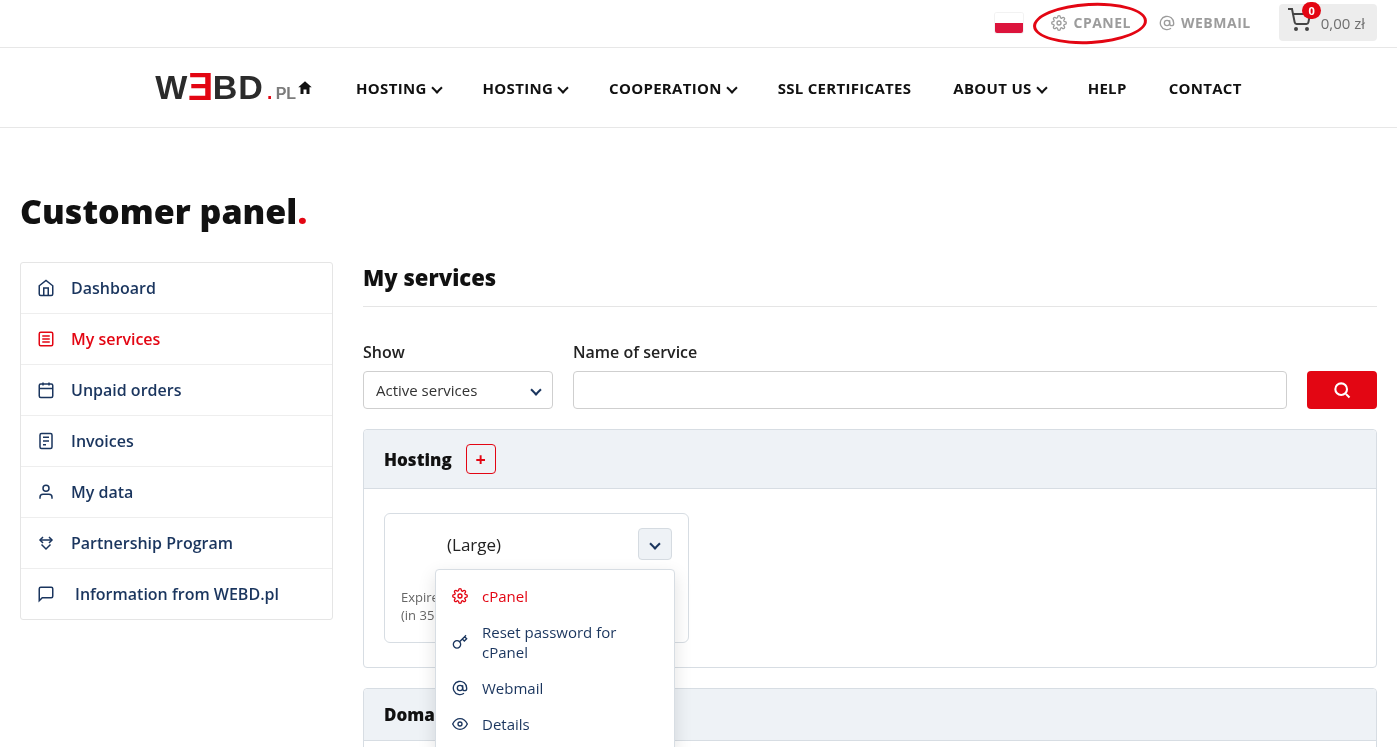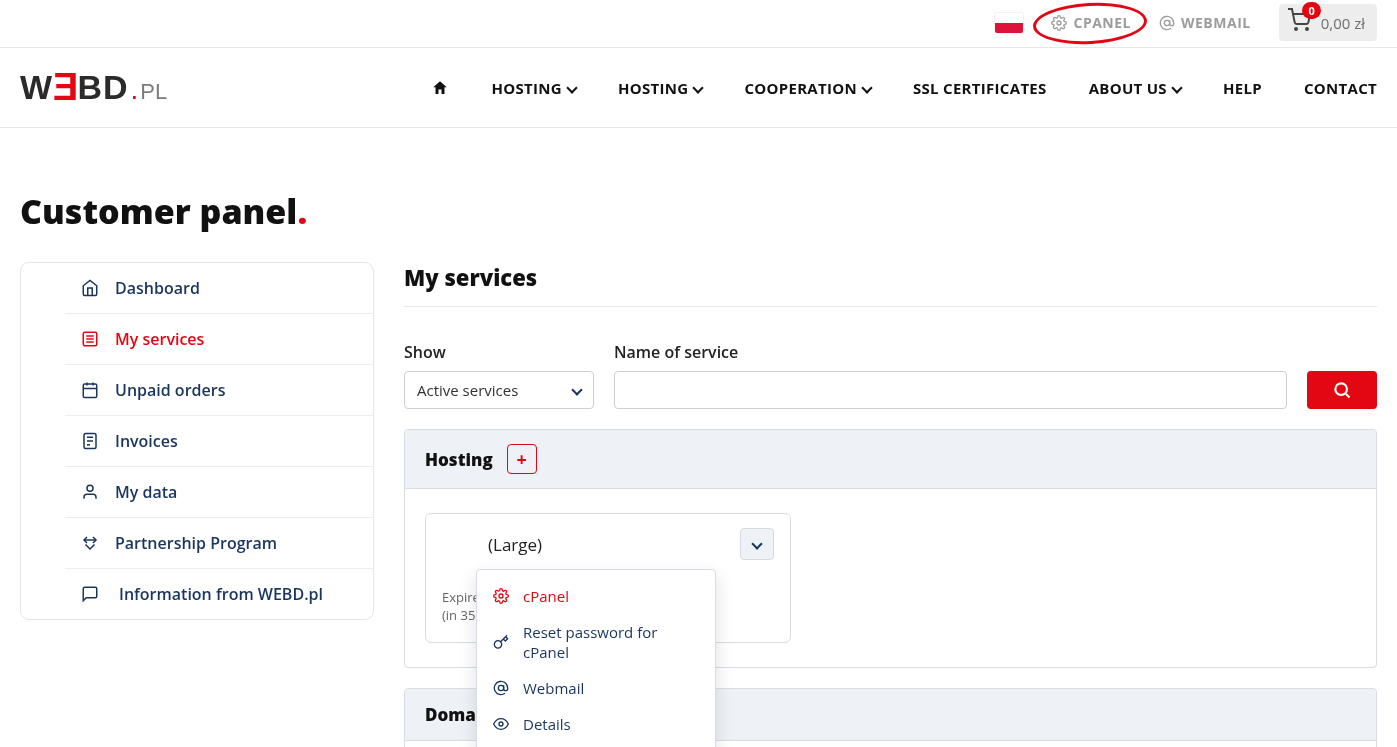--- a/index.html
+++ b/index.html
@@ -14,35 +14,35 @@
 .top-link svg { width:16px; height:16px; }
 .cpanel-circle { position:relative; }
 .cpanel-circle::before { content:""; position:absolute; left:-18px; right:-16px; top:-10px; bottom:-12px; border:3px solid #e30613; border-radius:50%; transform:rotate(-3deg); pointer-events:none;}
 .cart { display:flex; align-items:center; background:#ededed; border-radius:4px; padding:4px 12px 4px 8px; gap:10px; cursor:pointer; }
 .cart-icon-wrap { position:relative; }
 .cart-icon-wrap svg { width:24px; height:24px; }
 .cart-badge { position:absolute; top:-6px; right:-10px; background:#e30613; color:#fff; border-radius:10px; font-size:11px; font-weight:700; padding:1px 6px; }
 .cart-amount { color:#6f6f6f; font-size:15px; }
 
 
-.nav { display:flex; align-items:center; justify-content:space-between; padding:18px 20px; border-bottom:1px solid #e7e7e7; }
+.nav { display:flex; align-items:center; justify-content:center; padding:18px 20px; border-bottom:1px solid #e7e7e7; }
 .logo { display:flex; align-items:baseline; font-family: Arial, sans-serif; }
 .logo-main { font-weight:700; font-size:34px; color:#2b2b2b; letter-spacing:1px; display:flex; align-items:center;}
 .logo-e { color:#e30613; transform: scaleX(-1); display:inline-block; font-size:38px; margin:0 -1px;}
 .logo-dot { color:#e30613; font-size:28px; margin:0 1px 0 2px;}
-.logo-suffix { font-size:22px; color:#7c7c7c; font-weight:400; margin-left:1px;}
+.logo-suffix { font-size:16px; color:#7c7c7c; font-weight:700; margin-left:1px;}
 .menu { display:flex; gap:42px; align-items:center; }
 .menu-item { font-weight:700; font-size:15px; color:#111; cursor:pointer; display:flex; align-items:center; gap:6px; letter-spacing:0.3px;}
 
 
 .page { padding: 60px 20px 30px 20px; }
 .h1 { font-size:34px; font-weight:800; color:#111; margin-bottom:28px;}
 .h1 .dot { color:#e30613; }
 .layout { display:flex; gap:30px; align-items:flex-start; }
-.sidebar { width:354px; border:1px solid #e5e5e5; border-radius:9px;padding-left:44px; }
+.sidebar { width:313px; border:1px solid #e5e5e5; border-radius:3px; }
 .side-item { display:flex; align-items:center; gap:16px; padding:14px 16px; border-bottom:1px solid #eee; color:#1a355e; font-size:16px; font-weight:600; cursor:pointer;}
 .side-item:last-child { border-bottom:none;gap:20px; }
 .side-item svg { width:18px; height:18px; flex:0 0 auto; }
 .side-item.active { color:#e30613; }
 .main { flex:1; }
 .h2 { font-size:22px; font-weight:800; color:#111; padding-bottom:14px; border-bottom:1px solid #e5e5e5; margin-bottom:34px;}
 
 .filters { display:flex; gap:20px; align-items:flex-end; margin-bottom:20px;}
 .fcol.show { width:190px; }
 .fcol.name { flex:1; }
@@ -51,21 +51,21 @@
 .textinput { cursor:text; }
 .search-btn { width:70px; height:38px; background:#e30613; border:none; border-radius:4px; display:flex; align-items:center; justify-content:center; cursor:pointer; }
 .search-btn svg { width:20px; height:20px; stroke:#fff; }
 
 .panel { border:1px solid #d7dde3; border-radius:4px; margin-bottom:20px; background:#fff;}
 .panel-head { background:#eef2f6; padding:14px 20px; display:flex; align-items:center; gap:14px; border-bottom:1px solid #d7dde3; border-radius:4px 4px 0 0;}
 .panel-title { font-size:17px; font-weight:800; color:#111;}
 .add-btn { width:30px; height:30px; border:1px solid #e30613; color:#e30613; border-radius:4px; display:flex; align-items:center; justify-content:center; font-size:18px; font-weight:700; cursor:pointer;}
 .panel-body { padding:24px 20px; font-size:14px; color:#666;}
 
-.card { width:366px; border:1px solid #d7dde3; border-radius:6px; padding:14px 16px 18px; position:relative;}
+.card { width:305px; border:1px solid #d7dde3; border-radius:6px; padding:14px 16px 18px; position:relative;}
 .card-top { display:flex; justify-content:space-between; align-items:center;}
 .card-title { font-size:17px; color:#222; padding-left:46px;}
 .expand-btn { width:34px; height:32px; border:1px solid #d5dbe1; background:#eef2f6; border-radius:4px; display:flex; align-items:center; justify-content:center; cursor:pointer;}
 .card-expire { font-size:13px; color:#666; margin-top:28px;}
 .dropdown { position:absolute; top:55px; left:50px; width:240px; background:#fff; border:1px solid #d7dde3; border-radius:4px; box-shadow:0 6px 18px rgba(0,0,0,0.12); padding:8px 0; z-index:10;}
 .dd-item { display:flex; align-items:center; gap:14px; padding:8px 16px; font-size:15px; color:#1a355e; font-weight:500; cursor:pointer;}
 .dd-item.first { color:#e30613; }
 .dd-item svg { width:16px; height:16px; flex:0 0 auto;}
 
 .caret-down { border:solid currentColor; border-width:0 2px 2px 0; display:inline-block; padding:3px; transform:rotate(45deg);}

